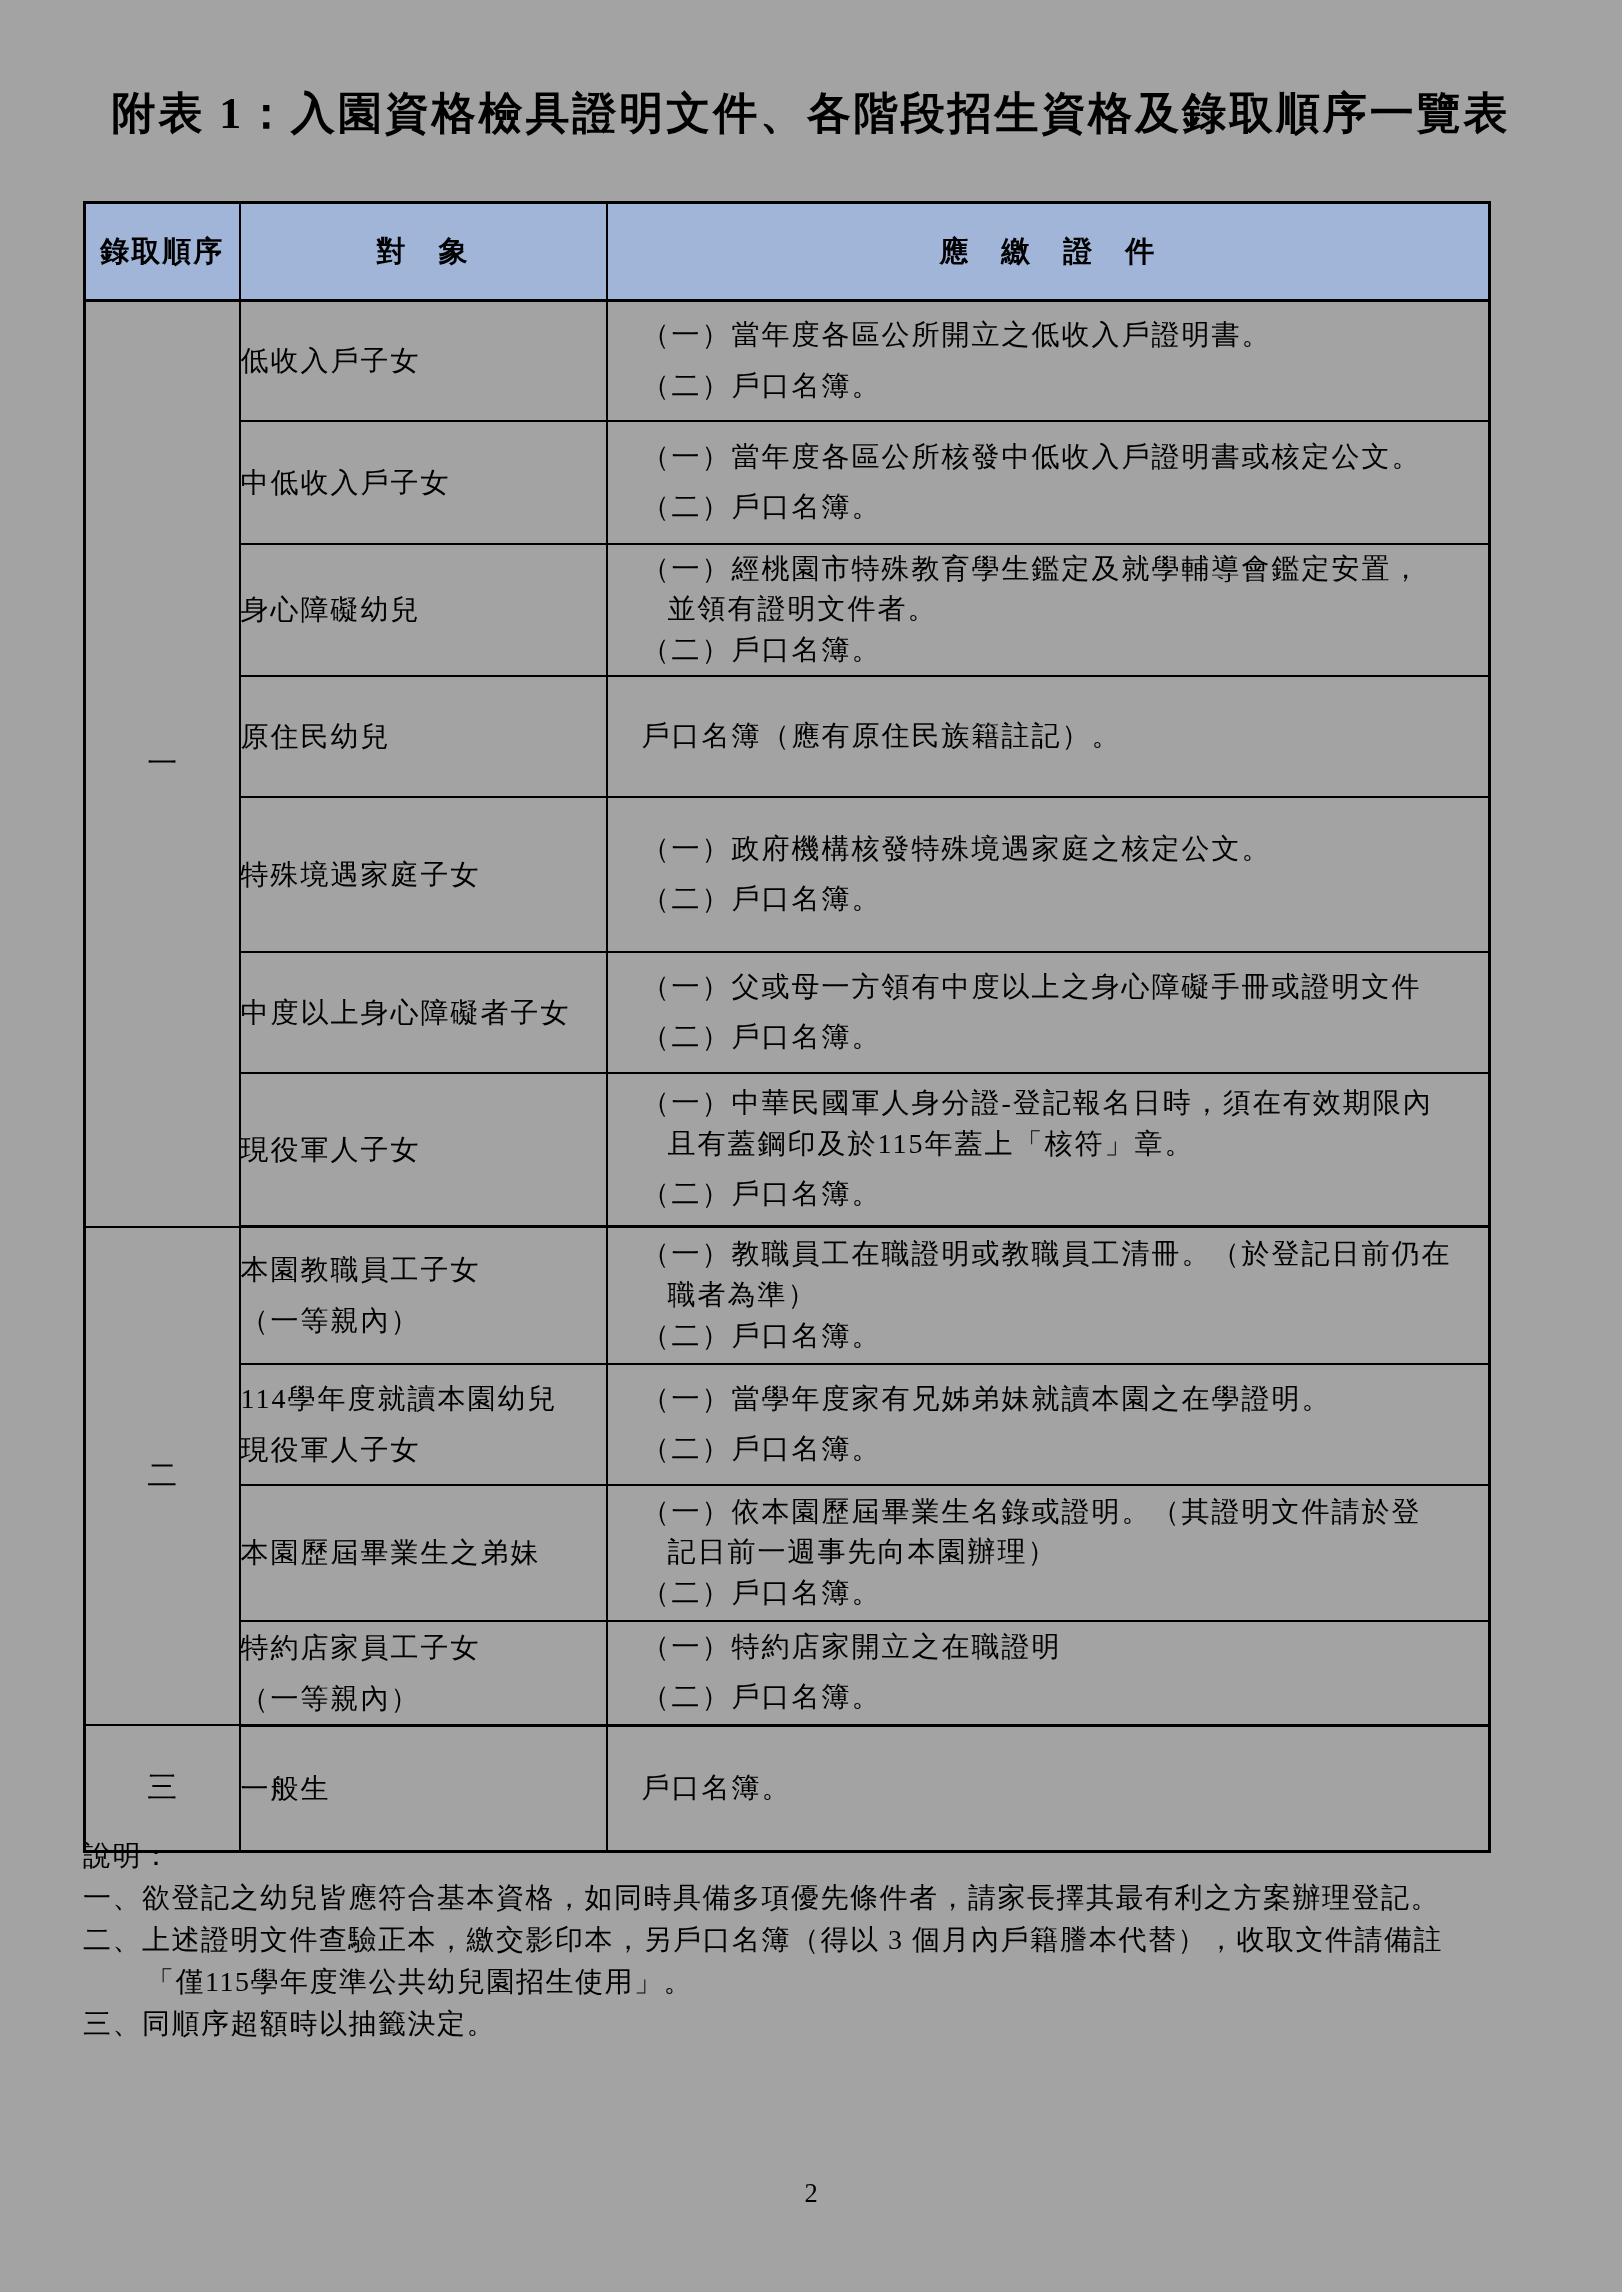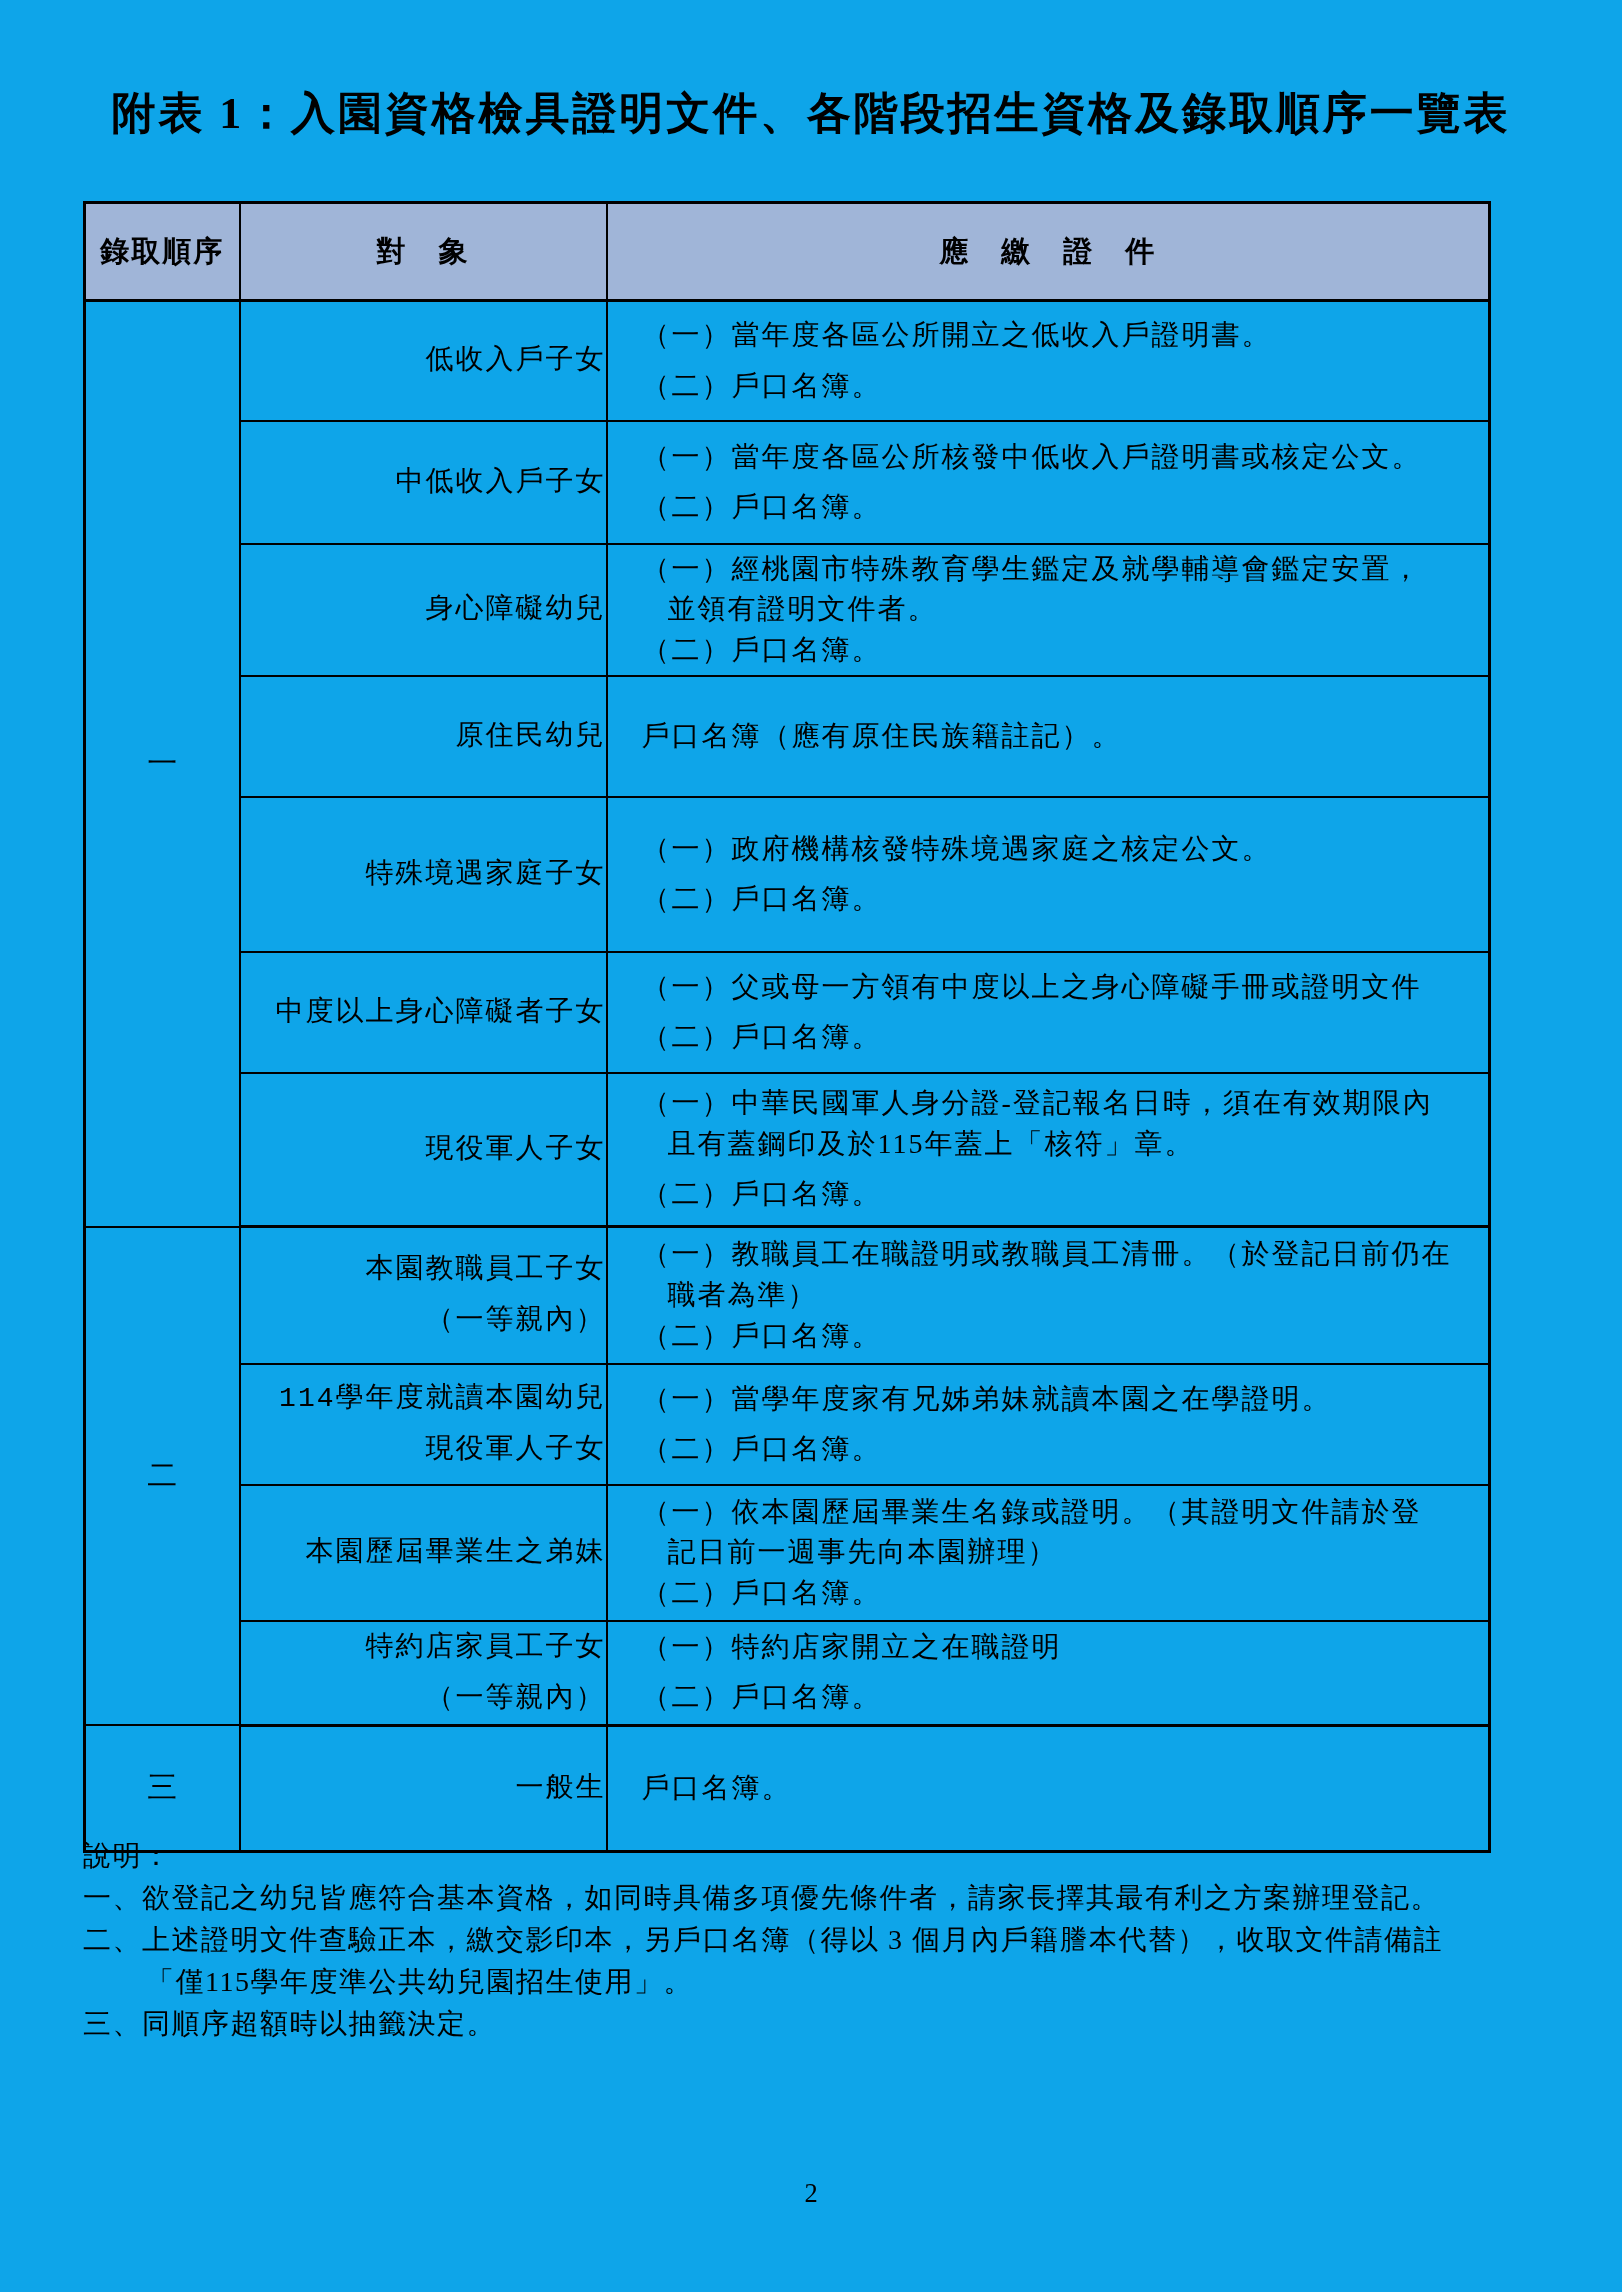--- a/index.html
+++ b/index.html
@@ -1,19 +1,19 @@
 <!DOCTYPE html>
 <html><head>
 <meta charset="utf-8">
 <style>
   html,body{margin:0;padding:0;background:#e8e8e8;}
   .page{
     position:relative;
     width:1622px;height:2293px;
-    background:#0ea5e9;
+    background:#a3a3a3;
     font-family:"Liberation Serif","DejaVu Serif",serif;
     color:#000;
     overflow:hidden;
   }
   .title{
     position:absolute;top:84px;left:0;width:100%;
     text-align:center;
     font-size:44px;font-weight:bold;letter-spacing:2.9px;
     white-space:nowrap;
   }
@@ -30,21 +30,21 @@
     padding:0;
     overflow:hidden;
   }
   .main-table thead th{
     background:#a0b5d8;
     border-bottom:3.9px solid #000;
     font-size:29px;font-weight:bold;letter-spacing:2px;
   }
   tr.section-end td{border-bottom:3.9px solid #000;}
   .order-cell{text-align:center;font-size:30px;}
-  .target-cell{text-align:right;font-size:28px;padding:0 3.9px;font-family:Liberation Mono, monospace;}
+  .target-cell{text-align:left;font-size:28px;padding:0 3.9px;}
   .tline{line-height:51px;letter-spacing:2px;}
   .docs-cell{font-size:28px;padding:5.9px 9.8px 5.9px 11.8px;}
   .dline{line-height:1.45;letter-spacing:2px;padding-left:34px;}
   .dline.gap{margin-top:9.8px;}
   .dline.indent{padding-left:60px;}
   .notes{
     position:absolute;left:83px;top:1835px;width:1470px;
     font-size:28px;letter-spacing:1.5px;
   }
   .note-line{line-height:42px;}

